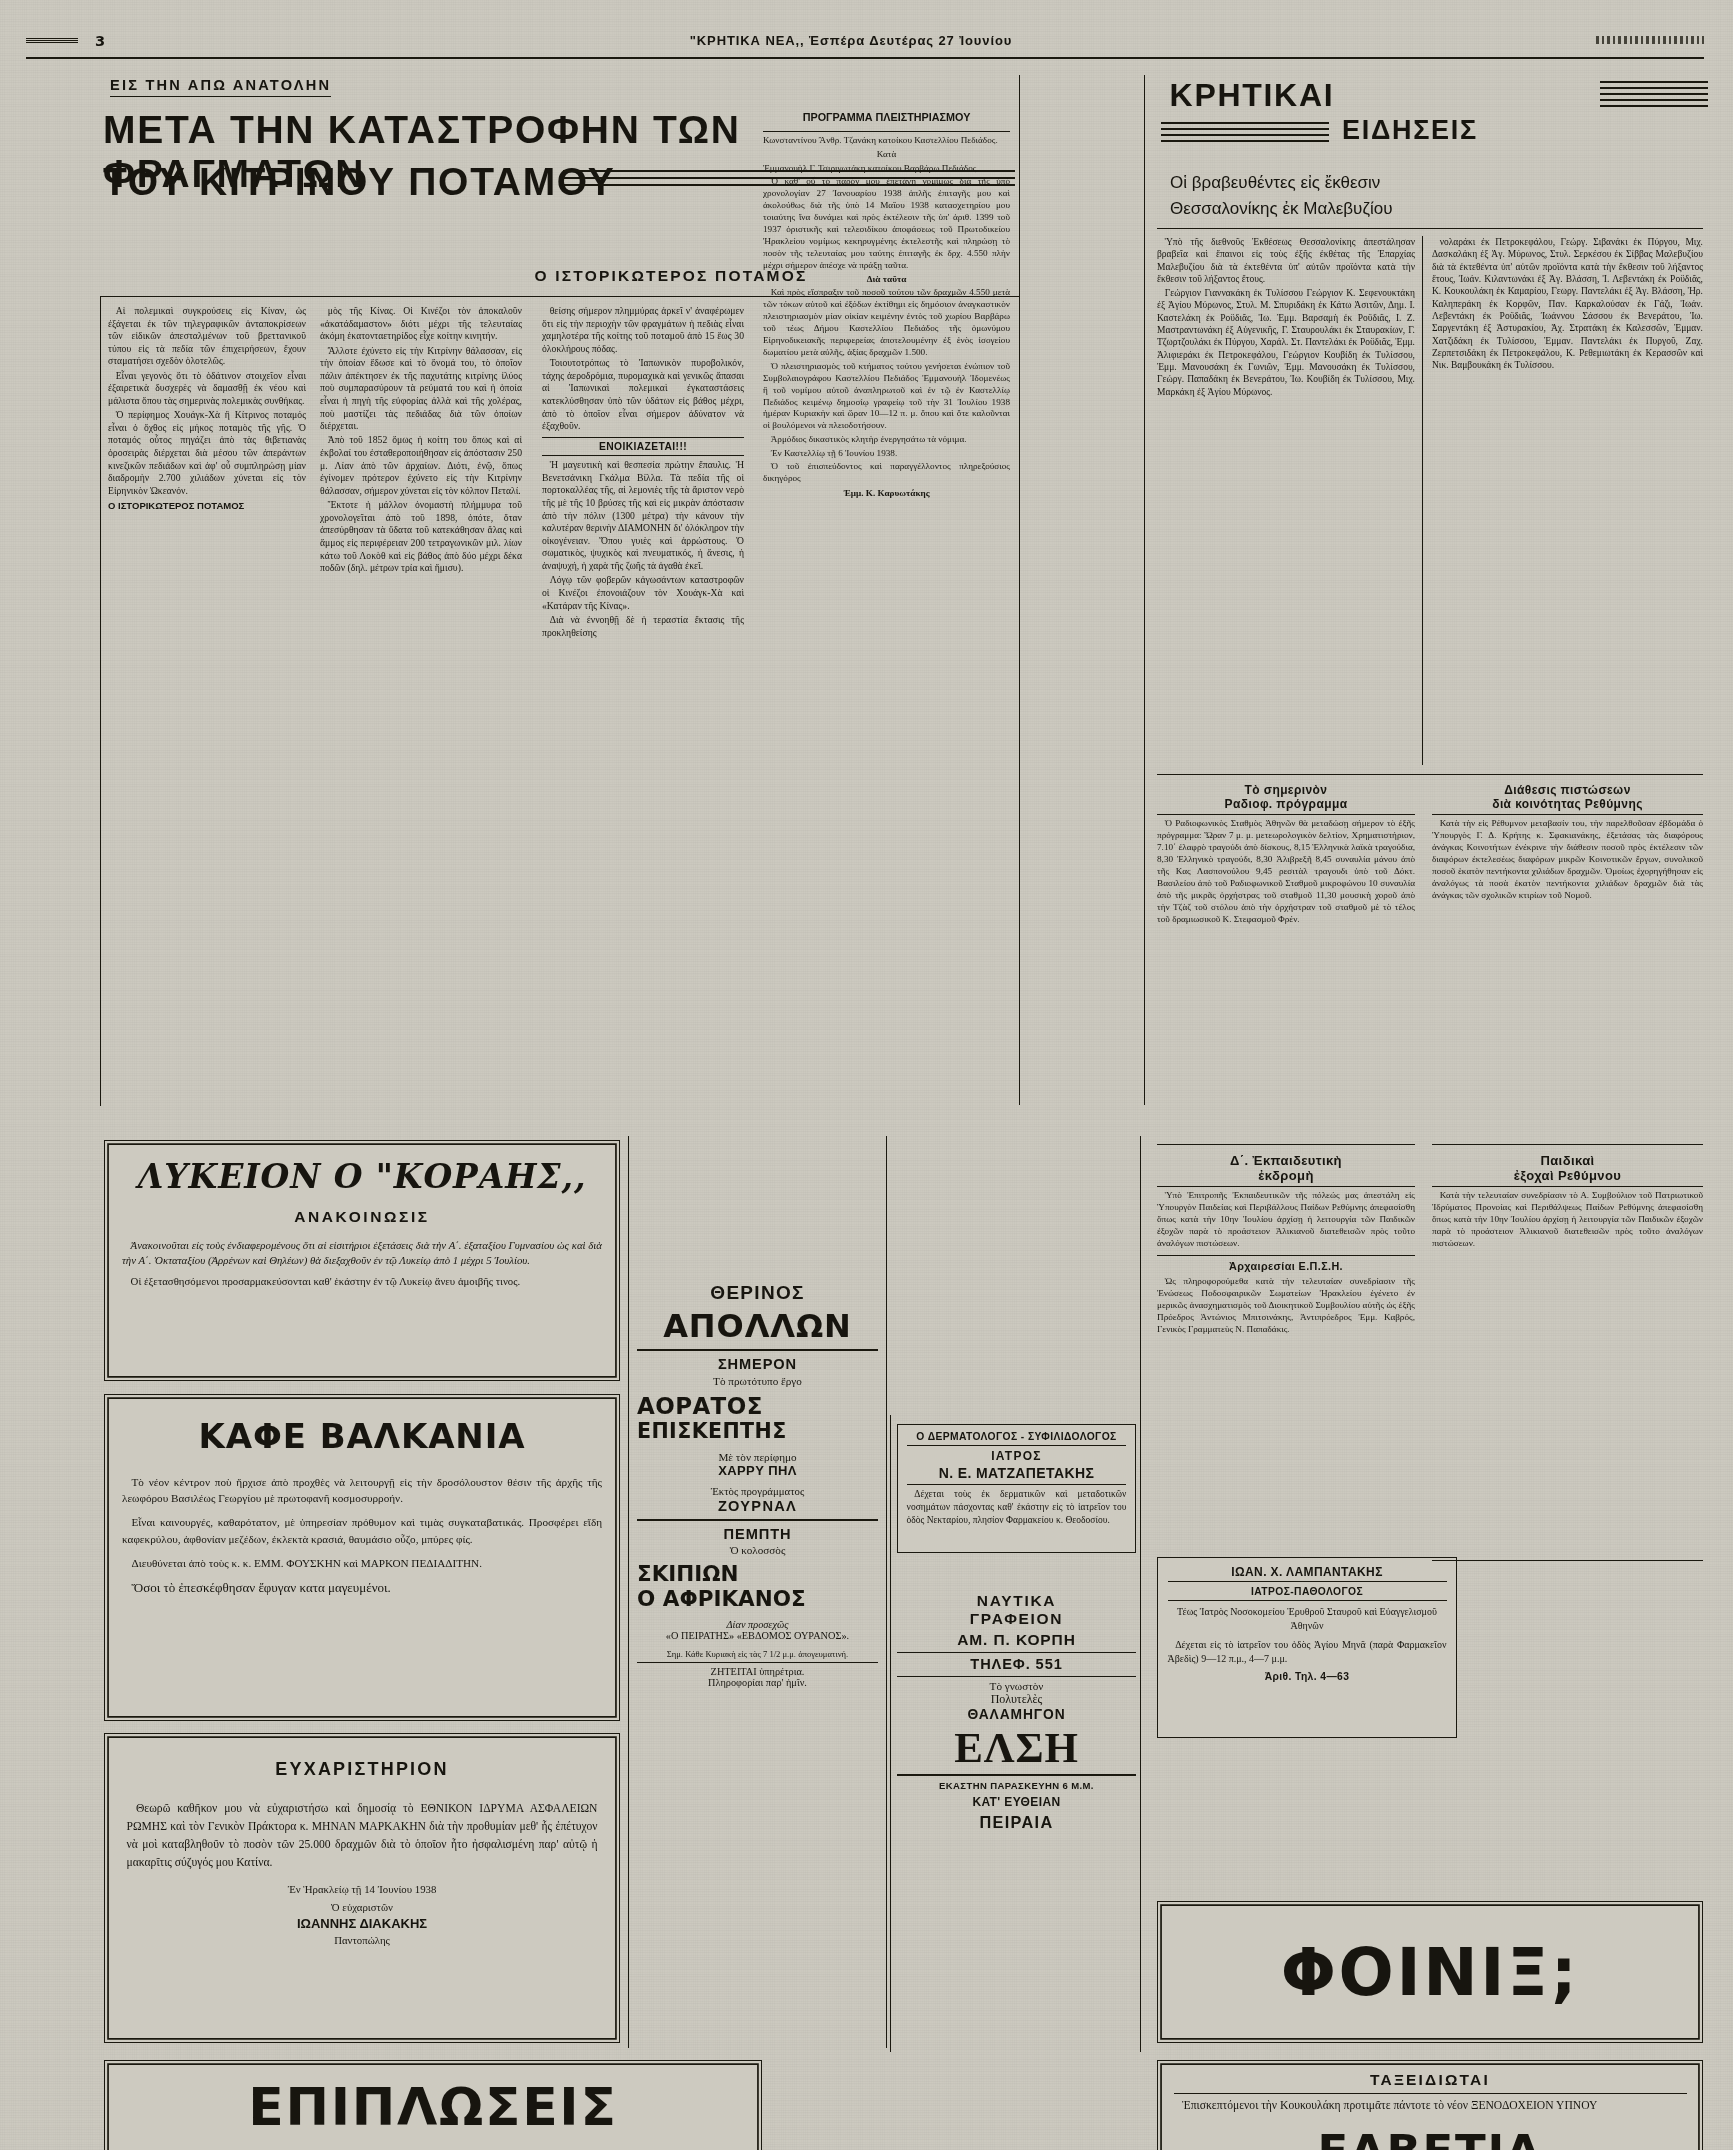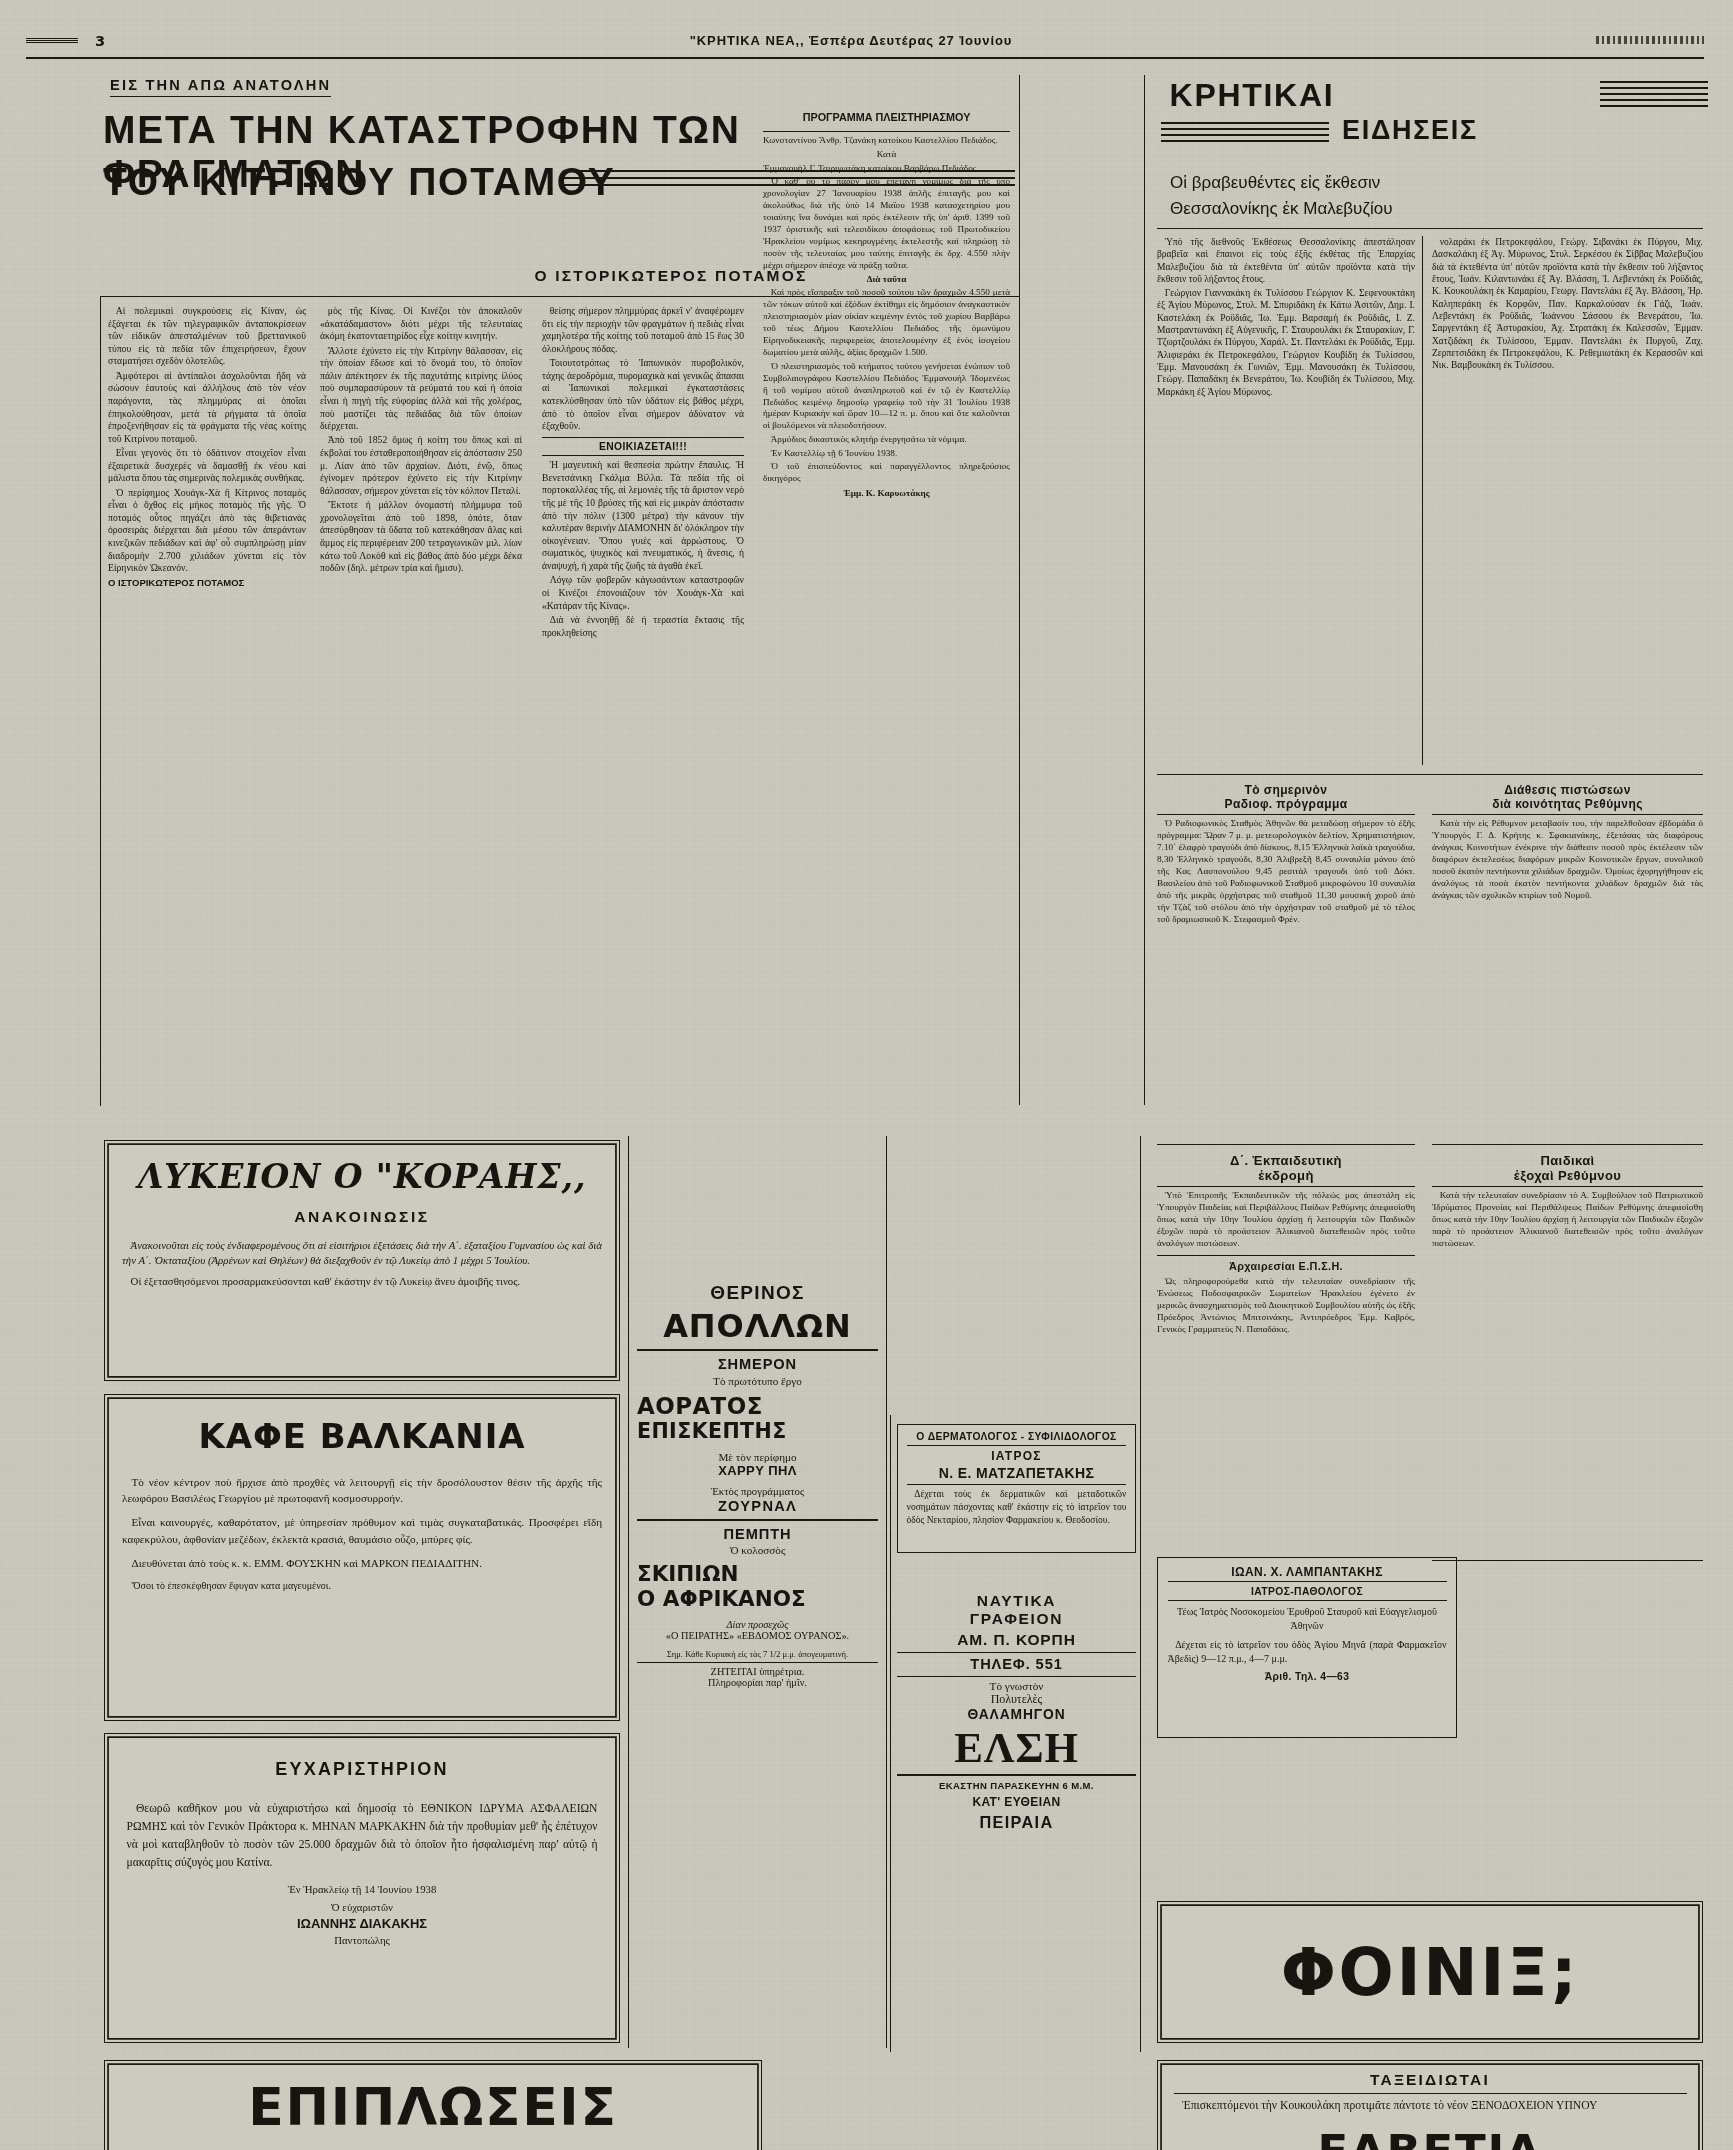--- a/index.html
+++ b/index.html
@@ -166,21 +166,20 @@
   <div class="hl-dashes"></div>
   <div id="subhead">Ο ΙΣΤΟΡΙΚΩΤΕΡΟΣ ΠΟΤΑΜΟΣ</div>
 
   <div class="rule-v" style="left:100px;top:297px;height:809px;"></div>
   <div class="rule-v" style="left:1019px;top:75px;height:1030px;"></div>
   <div class="rule-v" style="left:1144px;top:75px;height:1030px;"></div>
   <div class="rule-h" style="left:100px;top:296px;width:919px;"></div>
 
   <div class="bodycol" style="left:108px;top:305px;width:198px;">
     <p>Αἱ πολεμικαὶ συγκρούσεις εἰς Κίναν, ὡς ἐξάγεται ἐκ τῶν τηλεγραφικῶν ἀνταποκρίσεων τῶν εἰδικῶν ἀπεσταλμένων τοῦ βρεττανικοῦ τύπου εἰς τὰ πεδία τῶν ἐπιχειρήσεων, ἔχουν σταματήσει σχεδὸν ὁλοτελῶς.</p>
-    <p>Ἀμφότεροι αἱ ἀντίπαλοι ἀσχολοῦνται ἤδη νὰ σώσουν ἑαυτοὺς καὶ ἀλλήλους ἀπὸ τὸν νέον παράγοντα, τὰς πλημμύρας αἱ ὁποῖαι ἐπηκολούθησαν, μετὰ τὰ ρήγματα τὰ ὁποῖα ἐπροξενήθησαν εἰς τὰ φράγματα τῆς νέας κοίτης τοῦ Κιτρίνου ποταμοῦ.</p>
     <p>Εἶναι γεγονὸς ὅτι τὸ ὁδάτινον στοιχεῖον εἶναι ἐξαιρετικὰ δυσχερὲς νὰ δαμασθῇ ἐκ νέου καὶ μάλιστα ὅπου τὰς σημερινὰς πολεμικὰς συνθήκας.</p>
     <p>Ὁ περίφημος Χουάγκ-Χὰ ἢ Κίτρινος ποταμός εἶναι ὁ ὄχθος εἰς μήκος ποταμὸς τῆς γῆς. Ὁ ποταμός οὗτος πηγάζει ἀπὸ τὰς θιβετιανὰς ὁροσειρὰς διέρχεται διὰ μέσου τῶν ἀπεράντων κινεζικῶν πεδιάδων καὶ ἀφ' οὗ συμπληρώσῃ μίαν διαδρομὴν 2.700 χιλιάδων χύνεται εἰς τὸν Εἰρηνικὸν Ὠκεανόν.</p>
     <div style="font-family:'Liberation Sans',sans-serif;font-weight:bold;font-size:9.5px;margin-top:2.6px;">Ο ΙΣΤΟΡΙΚΩΤΕΡΟΣ ΠΟΤΑΜΟΣ</div>
   </div>
 
   <div class="bodycol" style="left:320px;top:305px;width:202px;">
     <p>μὸς τῆς Κίνας. Οἱ Κινέζοι τὸν ἀποκαλοῦν «ἀκατάδαμαστον» διότι μέχρι τῆς τελευταίας ἀκόμη ἑκατονταετηρίδος εἶχε κοίτην κινητήν.</p>
     <p>Ἄλλοτε ἐχύνετο εἰς τὴν Κιτρίνην θάλασσαν, εἰς τὴν ὁποίαν ἔδωσε καὶ τὸ ὄνομά του, τὸ ὁποῖον πάλιν ἀπέκτησεν ἐκ τῆς παχυτάτης κιτρίνης ἰλύος ποὺ συμπαρασύρουν τὰ ρεύματά του καὶ ἡ ὁποία εἶναι ἡ πηγὴ τῆς εὐφορίας ἀλλὰ καὶ τῆς χολέρας, ποὺ μαστίζει τὰς πεδιάδας διὰ τῶν ὁποίων διέρχεται.</p>
     <p>Ἀπὸ τοῦ 1852 ὅμως ἡ κοίτη του ὅπως καὶ αἱ ἐκβολαί του ἐσταθεροποιήθησαν εἰς ἀπόστασιν 250 μ. Λίαν ἀπὸ τῶν ἀρχαίων. Διότι, ἐνῷ, ὅπως ἐγίνομεν πρότερον ἐχύνετο εἰς τὴν Κιτρίνην θάλασσαν, σήμερον χύνεται εἰς τὸν κόλπον Πεταλί.</p>
     <p>Ἔκτοτε ἡ μάλλον ὀνομαστὴ πλήμμυρα τοῦ χρονολογεῖται ἀπὸ τοῦ 1898, ὁπότε, ὅταν ἀπεσύρθησαν τὰ ὕδατα τοῦ κατεκάθησαν ἄλας καὶ ἄμμος εἰς περιφέρειαν 200 τετραγωνικῶν μιλ. λίων κάτω τοῦ Λοκὸθ καὶ εἰς βάθος ἀπὸ δύο μέχρι δέκα ποδῶν (δηλ. μέτρων τρία καὶ ἥμισυ).</p>
@@ -275,21 +274,21 @@
     <div class="ad-sub" style="font-size:15.5px;font-weight:bold;letter-spacing:2.6px;margin-top:12px;">ΑΝΑΚΟΙΝΩΣΙΣ</div>
     <div class="ad-body" style="font-size:10.8px;line-height:1.45;margin-top:11.2px;text-indent:8.6px;font-style:italic;">Ἀνακοινοῦται εἰς τοὺς ἐνδιαφερομένους ὅτι αἱ εἰσιτήριοι ἐξετάσεις διὰ τὴν Α΄. ἐξαταξίου Γυμνασίου ὡς καὶ διὰ τὴν Α΄. Ὀκταταξίου (Ἀρρένων καὶ Θηλέων) θὰ διεξαχθοῦν ἐν τῷ Λυκείῳ ἀπὸ 1 μέχρι 5 Ἰουλίου.</div>
     <div class="ad-body" style="font-size:10.8px;line-height:1.45;margin-top:5.2px;text-indent:8.6px;">Οἱ ἐξετασθησόμενοι προσαρμακεύσονται καθ' ἑκάστην ἐν τῷ Λυκείῳ ἄνευ ἀμοιβῆς τινος.</div>
   </div>
 
   <div class="adbox double" style="left:104px;top:1394px;width:516px;height:327px;padding:13px 17px;">
     <div class="ad-title" style="font-size:34px;letter-spacing:0.9px;margin-top:7.7px;font-family:'DejaVu Sans',sans-serif;">ΚΑΦΕ ΒΑΛΚΑΝΙΑ</div>
     <div class="ad-body" style="font-size:11.2px;line-height:1.5;margin-top:18px;text-indent:9.5px;">Τὸ νέον κέντρον ποὺ ἤρχισε ἀπὸ προχθὲς νὰ λειτουργῇ εἰς τὴν δροσόλουστον θέσιν τῆς ἀρχῆς τῆς λεωφόρου Βασιλέως Γεωργίου μὲ πρωτοφανῆ κοσμοσυρροήν.</div>
     <div class="ad-body" style="font-size:11.2px;line-height:1.5;margin-top:6.9px;text-indent:9.5px;">Εἶναι καινουργές, καθαρότατον, μὲ ὑπηρεσίαν πρόθυμον καὶ τιμὰς συγκαταβατικάς. Προσφέρει εἴδη καφεκρύλου, ἀφθονίαν μεζέδων, ἐκλεκτὰ κρασιά, θαυμάσιο οὖζο, μπύρες φίς.</div>
     <div class="ad-body" style="font-size:11.2px;line-height:1.5;margin-top:6.9px;text-indent:9.5px;">Διευθύνεται ἀπὸ τοὺς κ. κ. ΕΜΜ. ΦΟΥΣΚΗΝ καὶ ΜΑΡΚΟΝ ΠΕΔΙΑΔΙΤΗΝ.</div>
-    <div class="ad-body" style="font-size:10px;line-height:1.5;margin-top:6.9px;text-indent:9.5px;">Ὅσοι τὸ ἐπεσκέφθησαν ἔφυγαν κατα μαγευμένοι.</div>
+    <div class="ad-body" style="font-size:13px;line-height:1.5;margin-top:6.9px;text-indent:9.5px;">Ὅσοι τὸ ἐπεσκέφθησαν ἔφυγαν κατα μαγευμένοι.</div>
   </div>
 
   <div class="adbox double" style="left:104px;top:1733px;width:516px;height:310px;padding:13px 21.5px;">
     <div class="ad-sub" style="font-size:18px;font-weight:bold;letter-spacing:2.2px;margin-top:12px;">ΕΥΧΑΡΙΣΤΗΡΙΟΝ</div>
     <div class="ad-body" style="font-size:11.6px;line-height:1.55;margin-top:20px;text-indent:9.5px;">Θεωρῶ καθῆκον μου νὰ εὐχαριστήσω καὶ δημοσίᾳ τὸ ΕΘΝΙΚΟΝ ΙΔΡΥΜΑ ΑΣΦΑΛΕΙΩΝ ΡΩΜΗΣ καὶ τὸν Γενικὸν Πράκτορα κ. ΜΗΝΑΝ ΜΑΡΚΑΚΗΝ διὰ τὴν προθυμίαν μεθ' ἧς ἐπέτυχον νὰ μοὶ καταβληθοῦν τὸ ποσὸν τῶν 25.000 δραχμῶν διὰ τὸ ὁποῖον ἦτο ἠσφαλισμένη παρ' αὐτῷ ἡ μακαρῖτις σύζυγός μου Κατίνα.</div>
     <div class="ad-body center" style="font-size:10.8px;margin-top:11.2px;">Ἐν Ἡρακλείῳ τῇ 14 Ἰουνίου 1938</div>
     <div class="ad-body center" style="font-size:10.8px;margin-top:6px;">Ὁ εὐχαριστῶν</div>
     <div class="ad-sub" style="font-size:13px;font-weight:bold;margin-top:3.4px;">ΙΩΑΝΝΗΣ ΔΙΑΚΑΚΗΣ</div>
     <div class="ad-body center" style="font-size:10.8px;margin-top:2.6px;">Παντοπώλης</div>
   </div>

